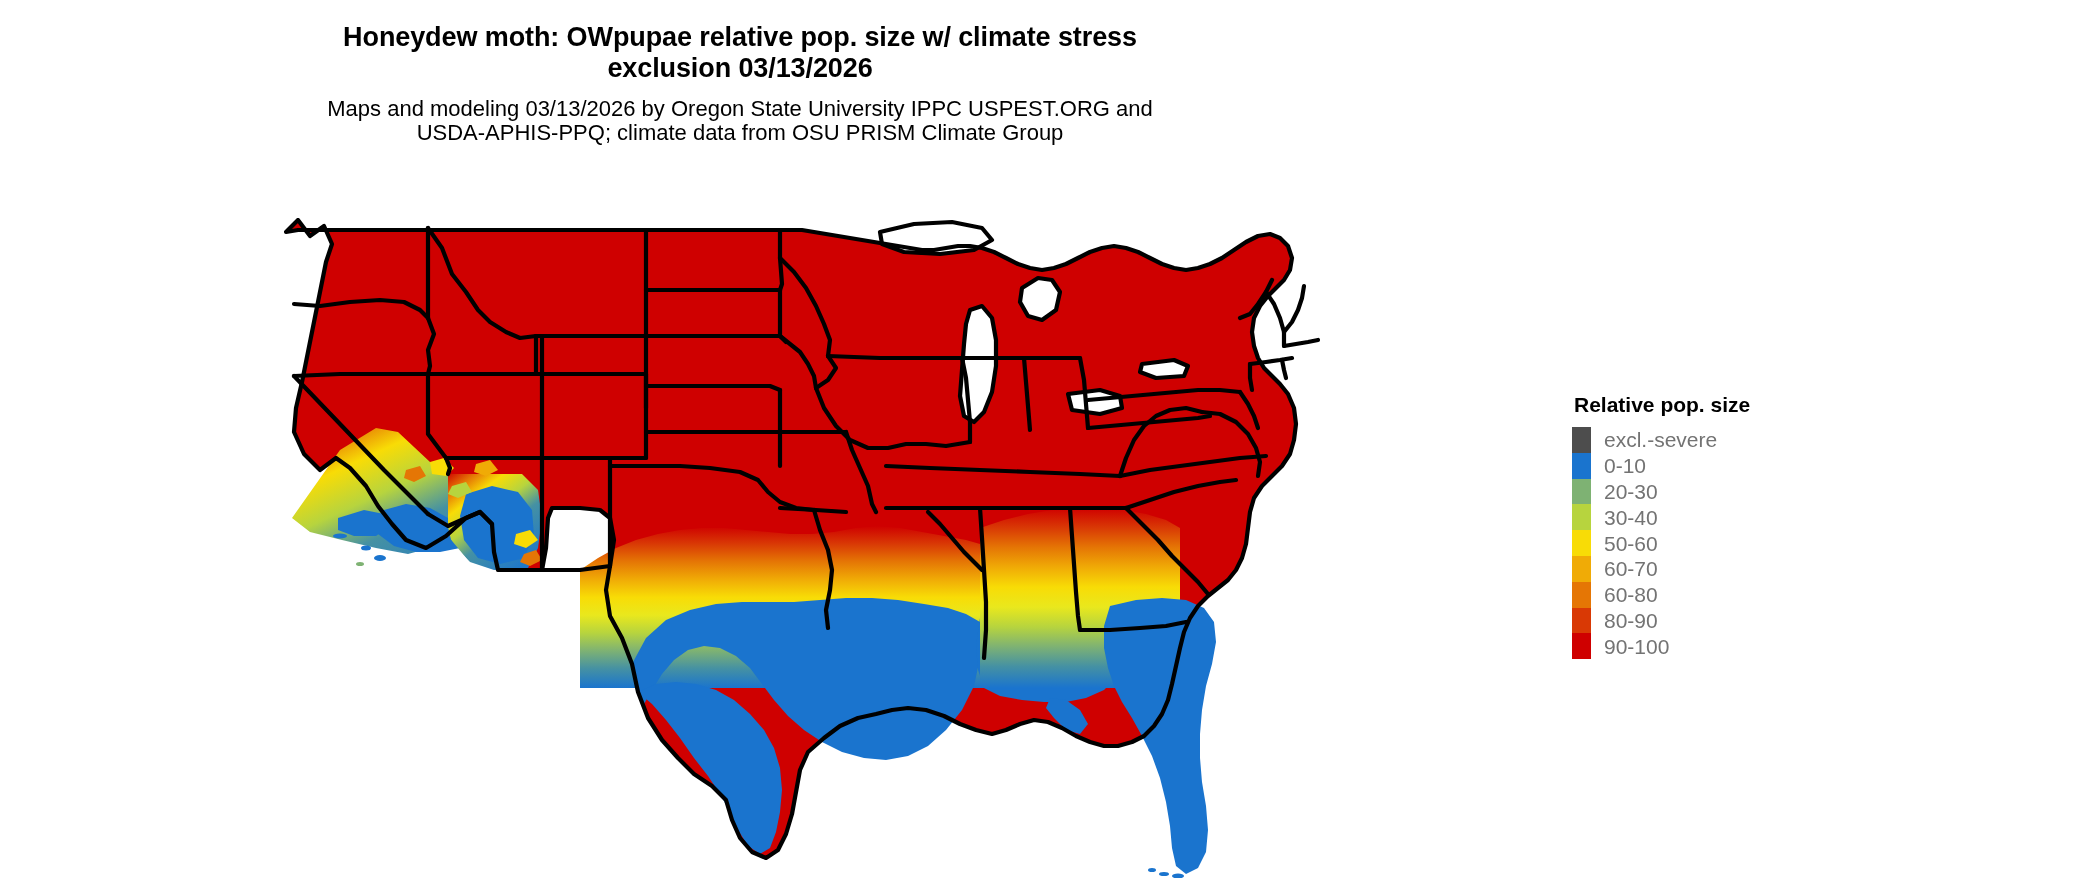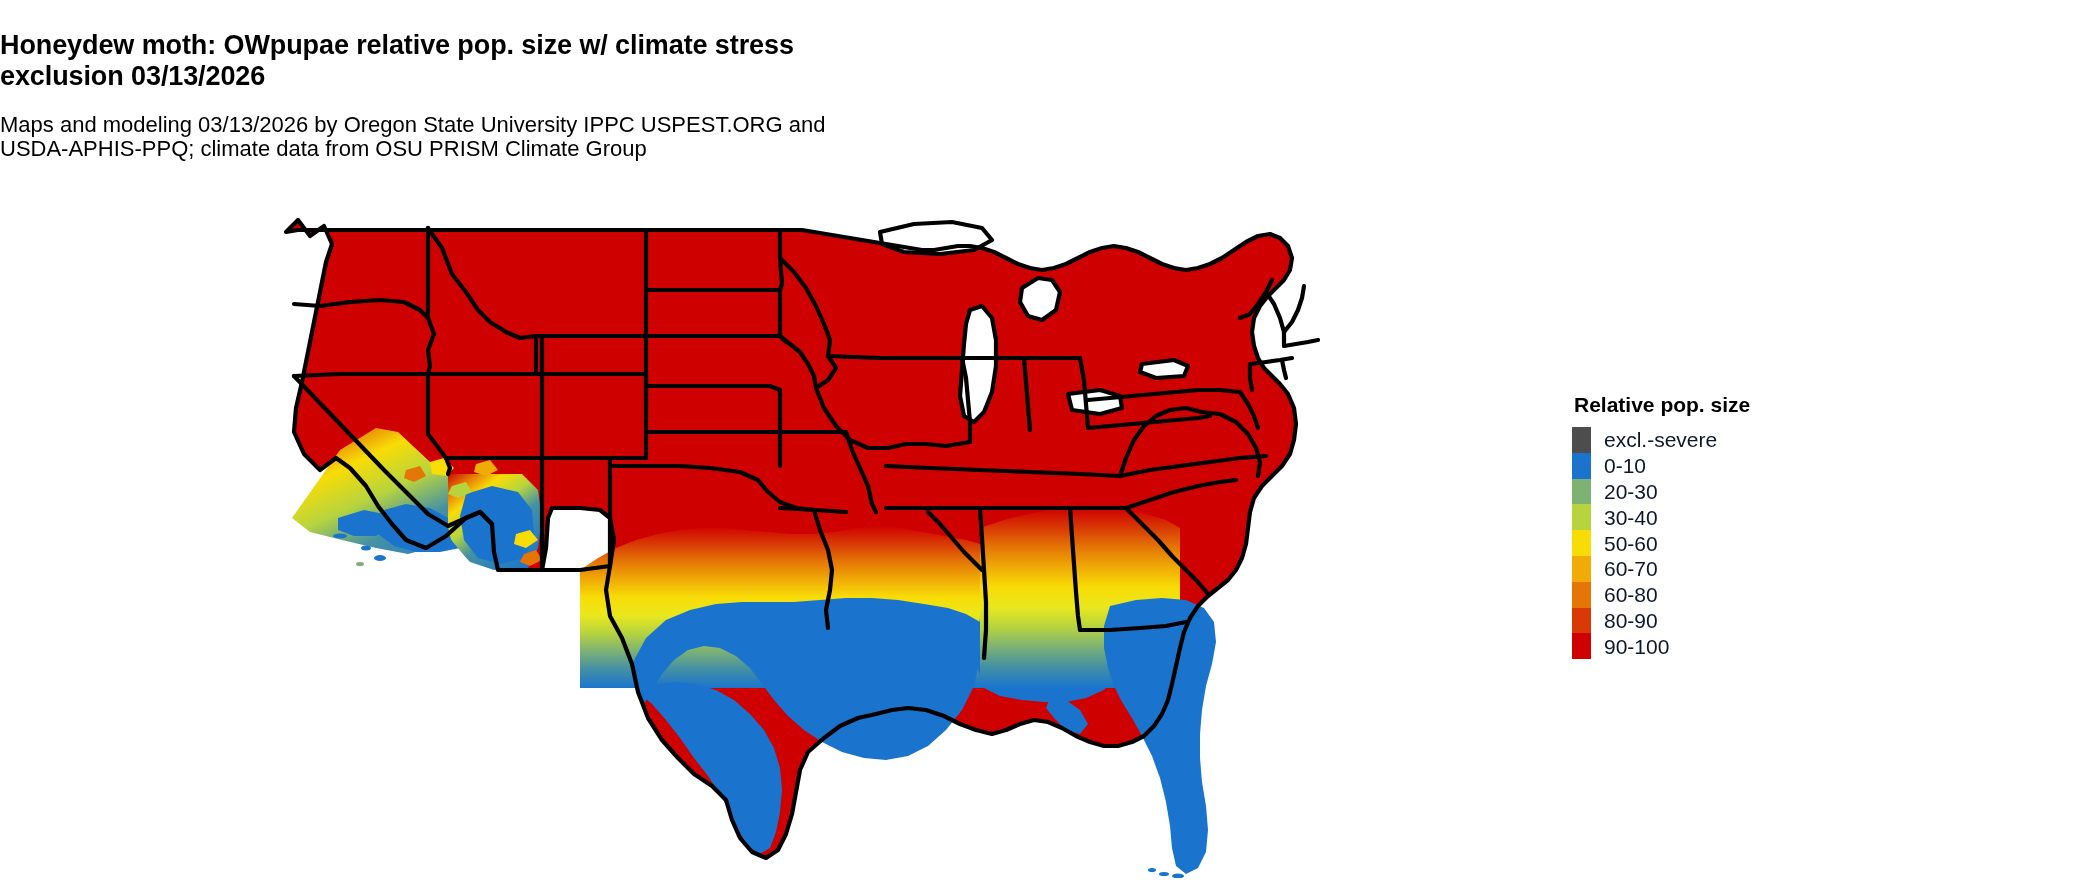--- a/index.html
+++ b/index.html
@@ -18,33 +18,34 @@
 
   #figure {
     position: absolute;
     inset: 0;
   }
 
   
   #title-block {
     position: absolute;
     left: 0;
-    top: 30px;
+    top: 22px;
     width: 1480px;
+    text-align: center;
   }
   #map-title {
     font-size: 27px;
     font-weight: bold;
     line-height: 1.16;
     letter-spacing: -0.1px;
     white-space: pre-line;
     color: #000;
   }
   #map-subtitle {
-    margin-top: 20px;
+    margin-top: 12px;
     font-size: 22px;
     font-weight: normal;
     line-height: 1.13;
     white-space: pre-line;
     color: #000;
   }
 
   
   #map-area {
     position: absolute;
@@ -78,21 +79,21 @@
   .legend-swatch {
     width: 19px;
     height: 25.8px;
     flex: 0 0 19px;
   }
   .legend-label {
     font-size: 21px;
     line-height: 1;
     margin-left: 13px;
     white-space: nowrap;
-    color: #0f172a;
+    color: #737373;
   }
 </style>
 </head>
 <body>
 
 <div id="figure">
 
   <div id="title-block">
     <div id="map-title">Honeydew moth: OWpupae relative pop. size w/ climate stress
 exclusion 03/13/2026</div>

